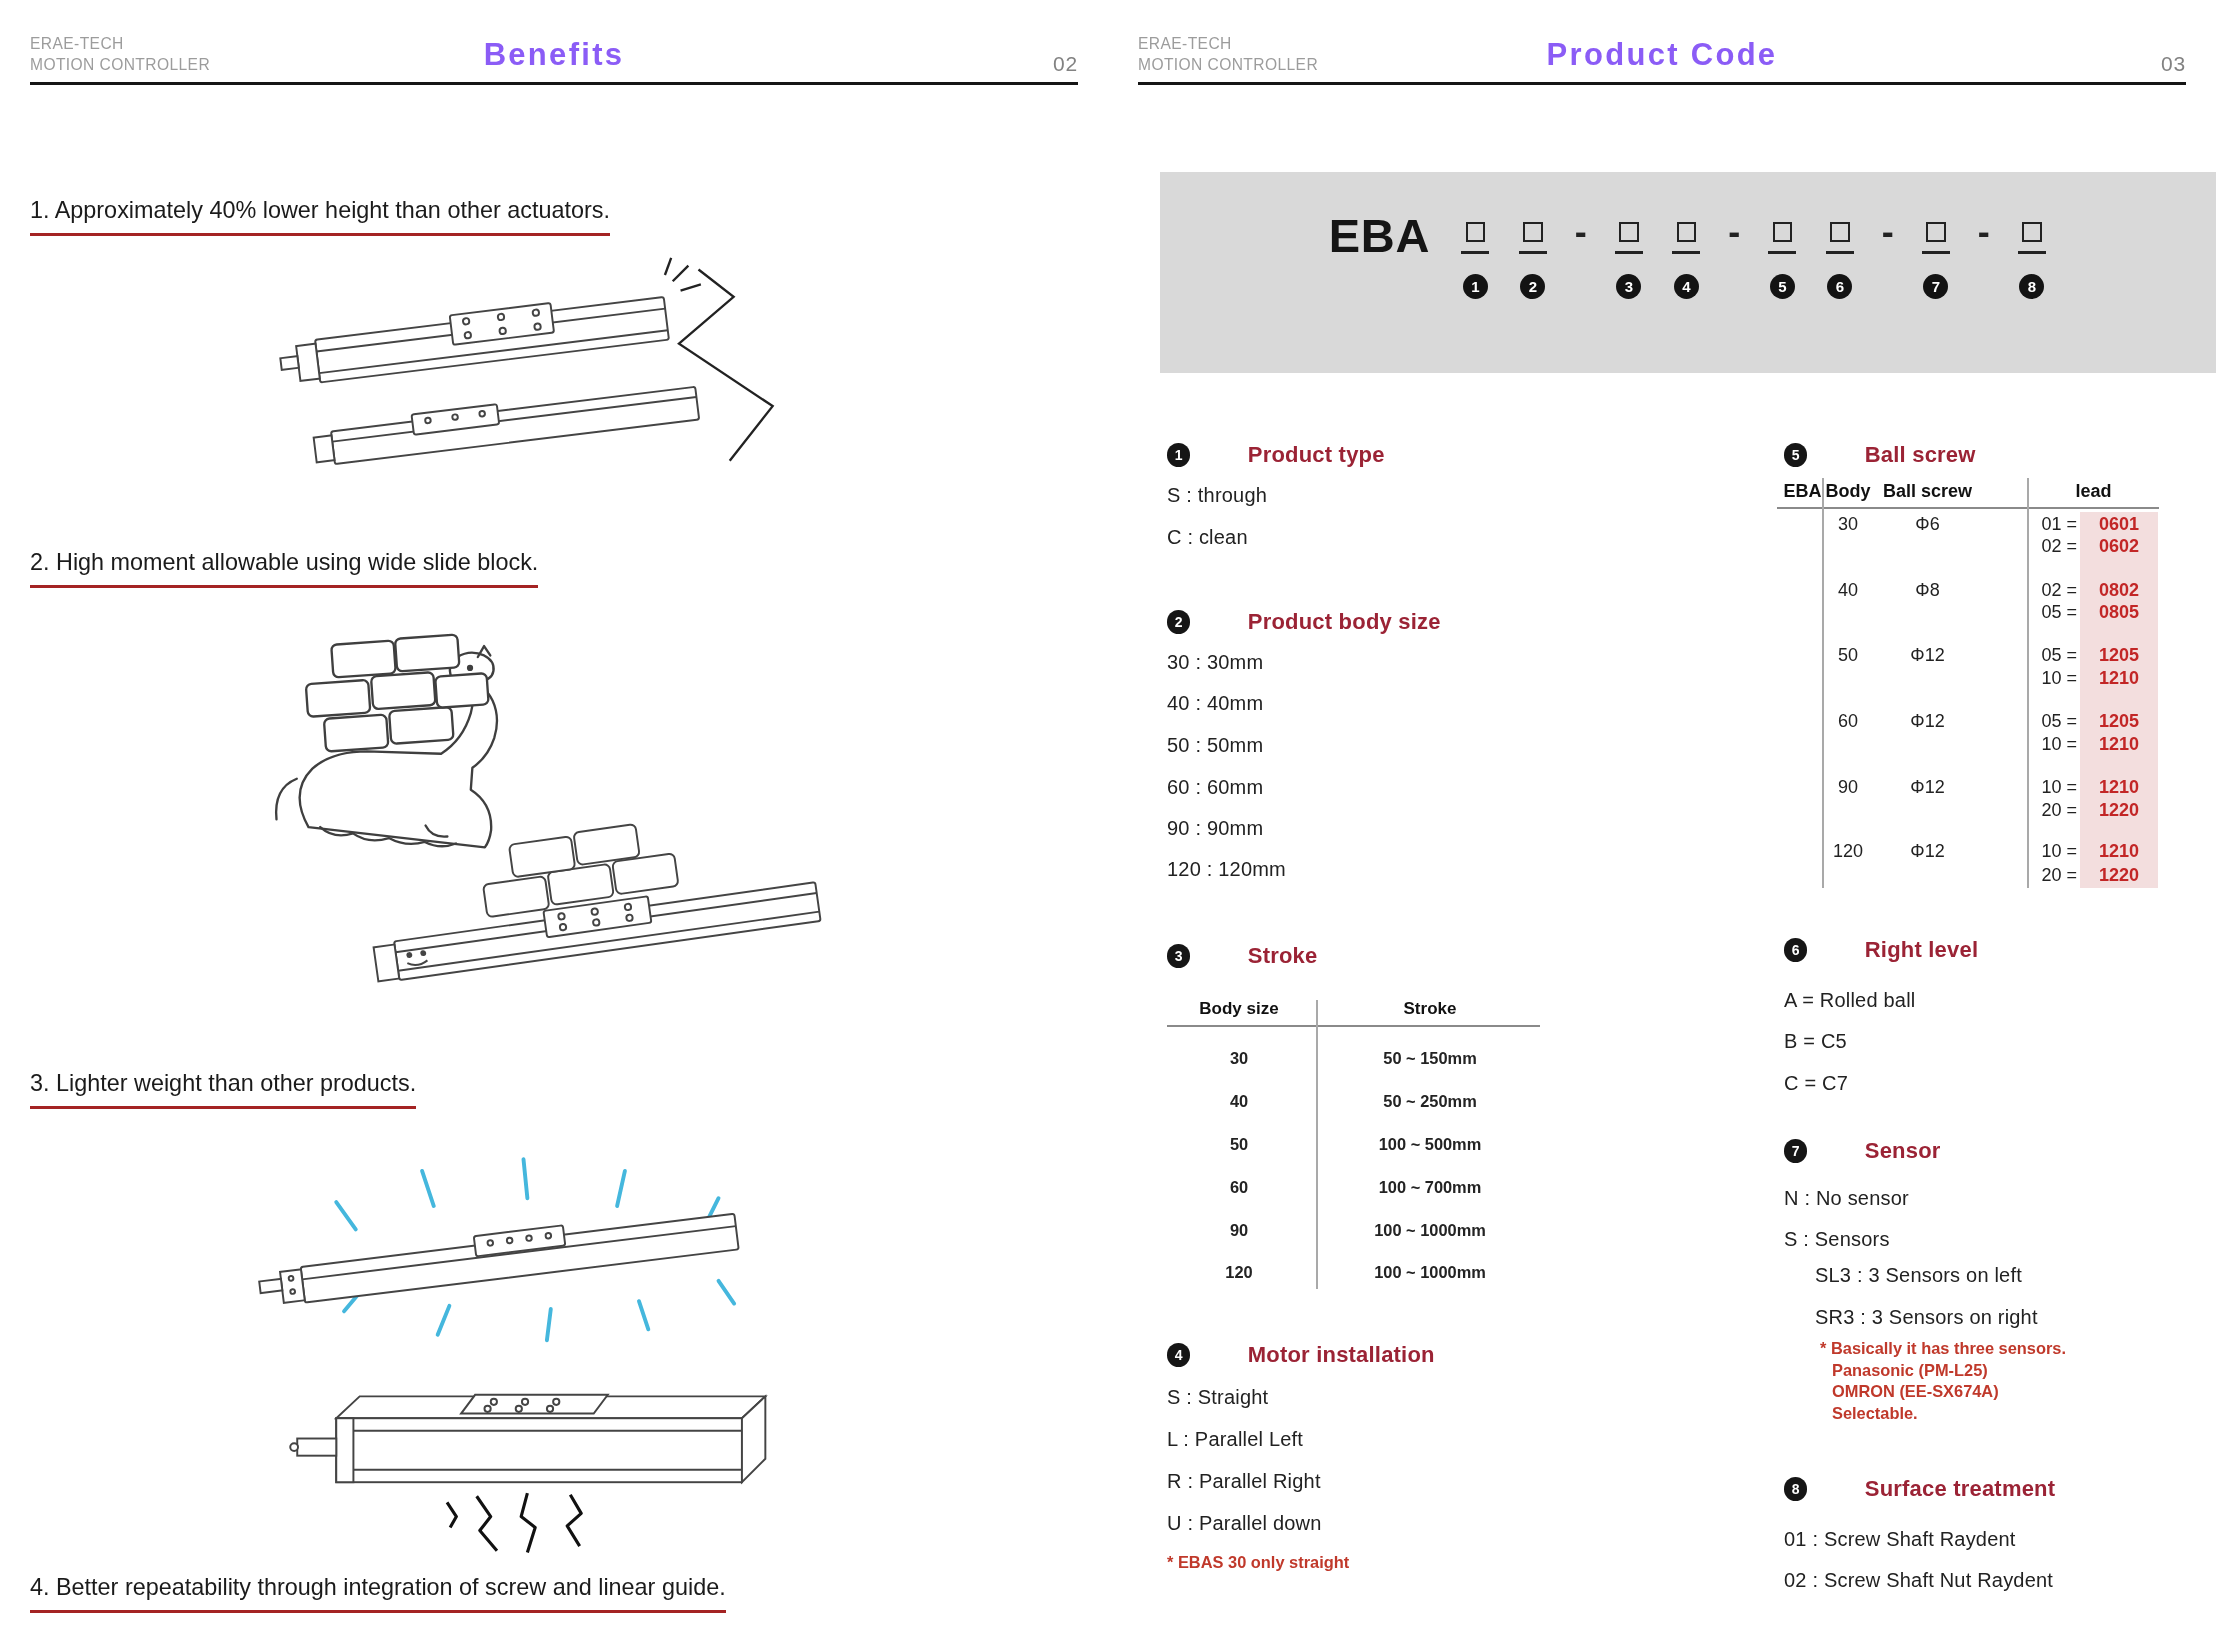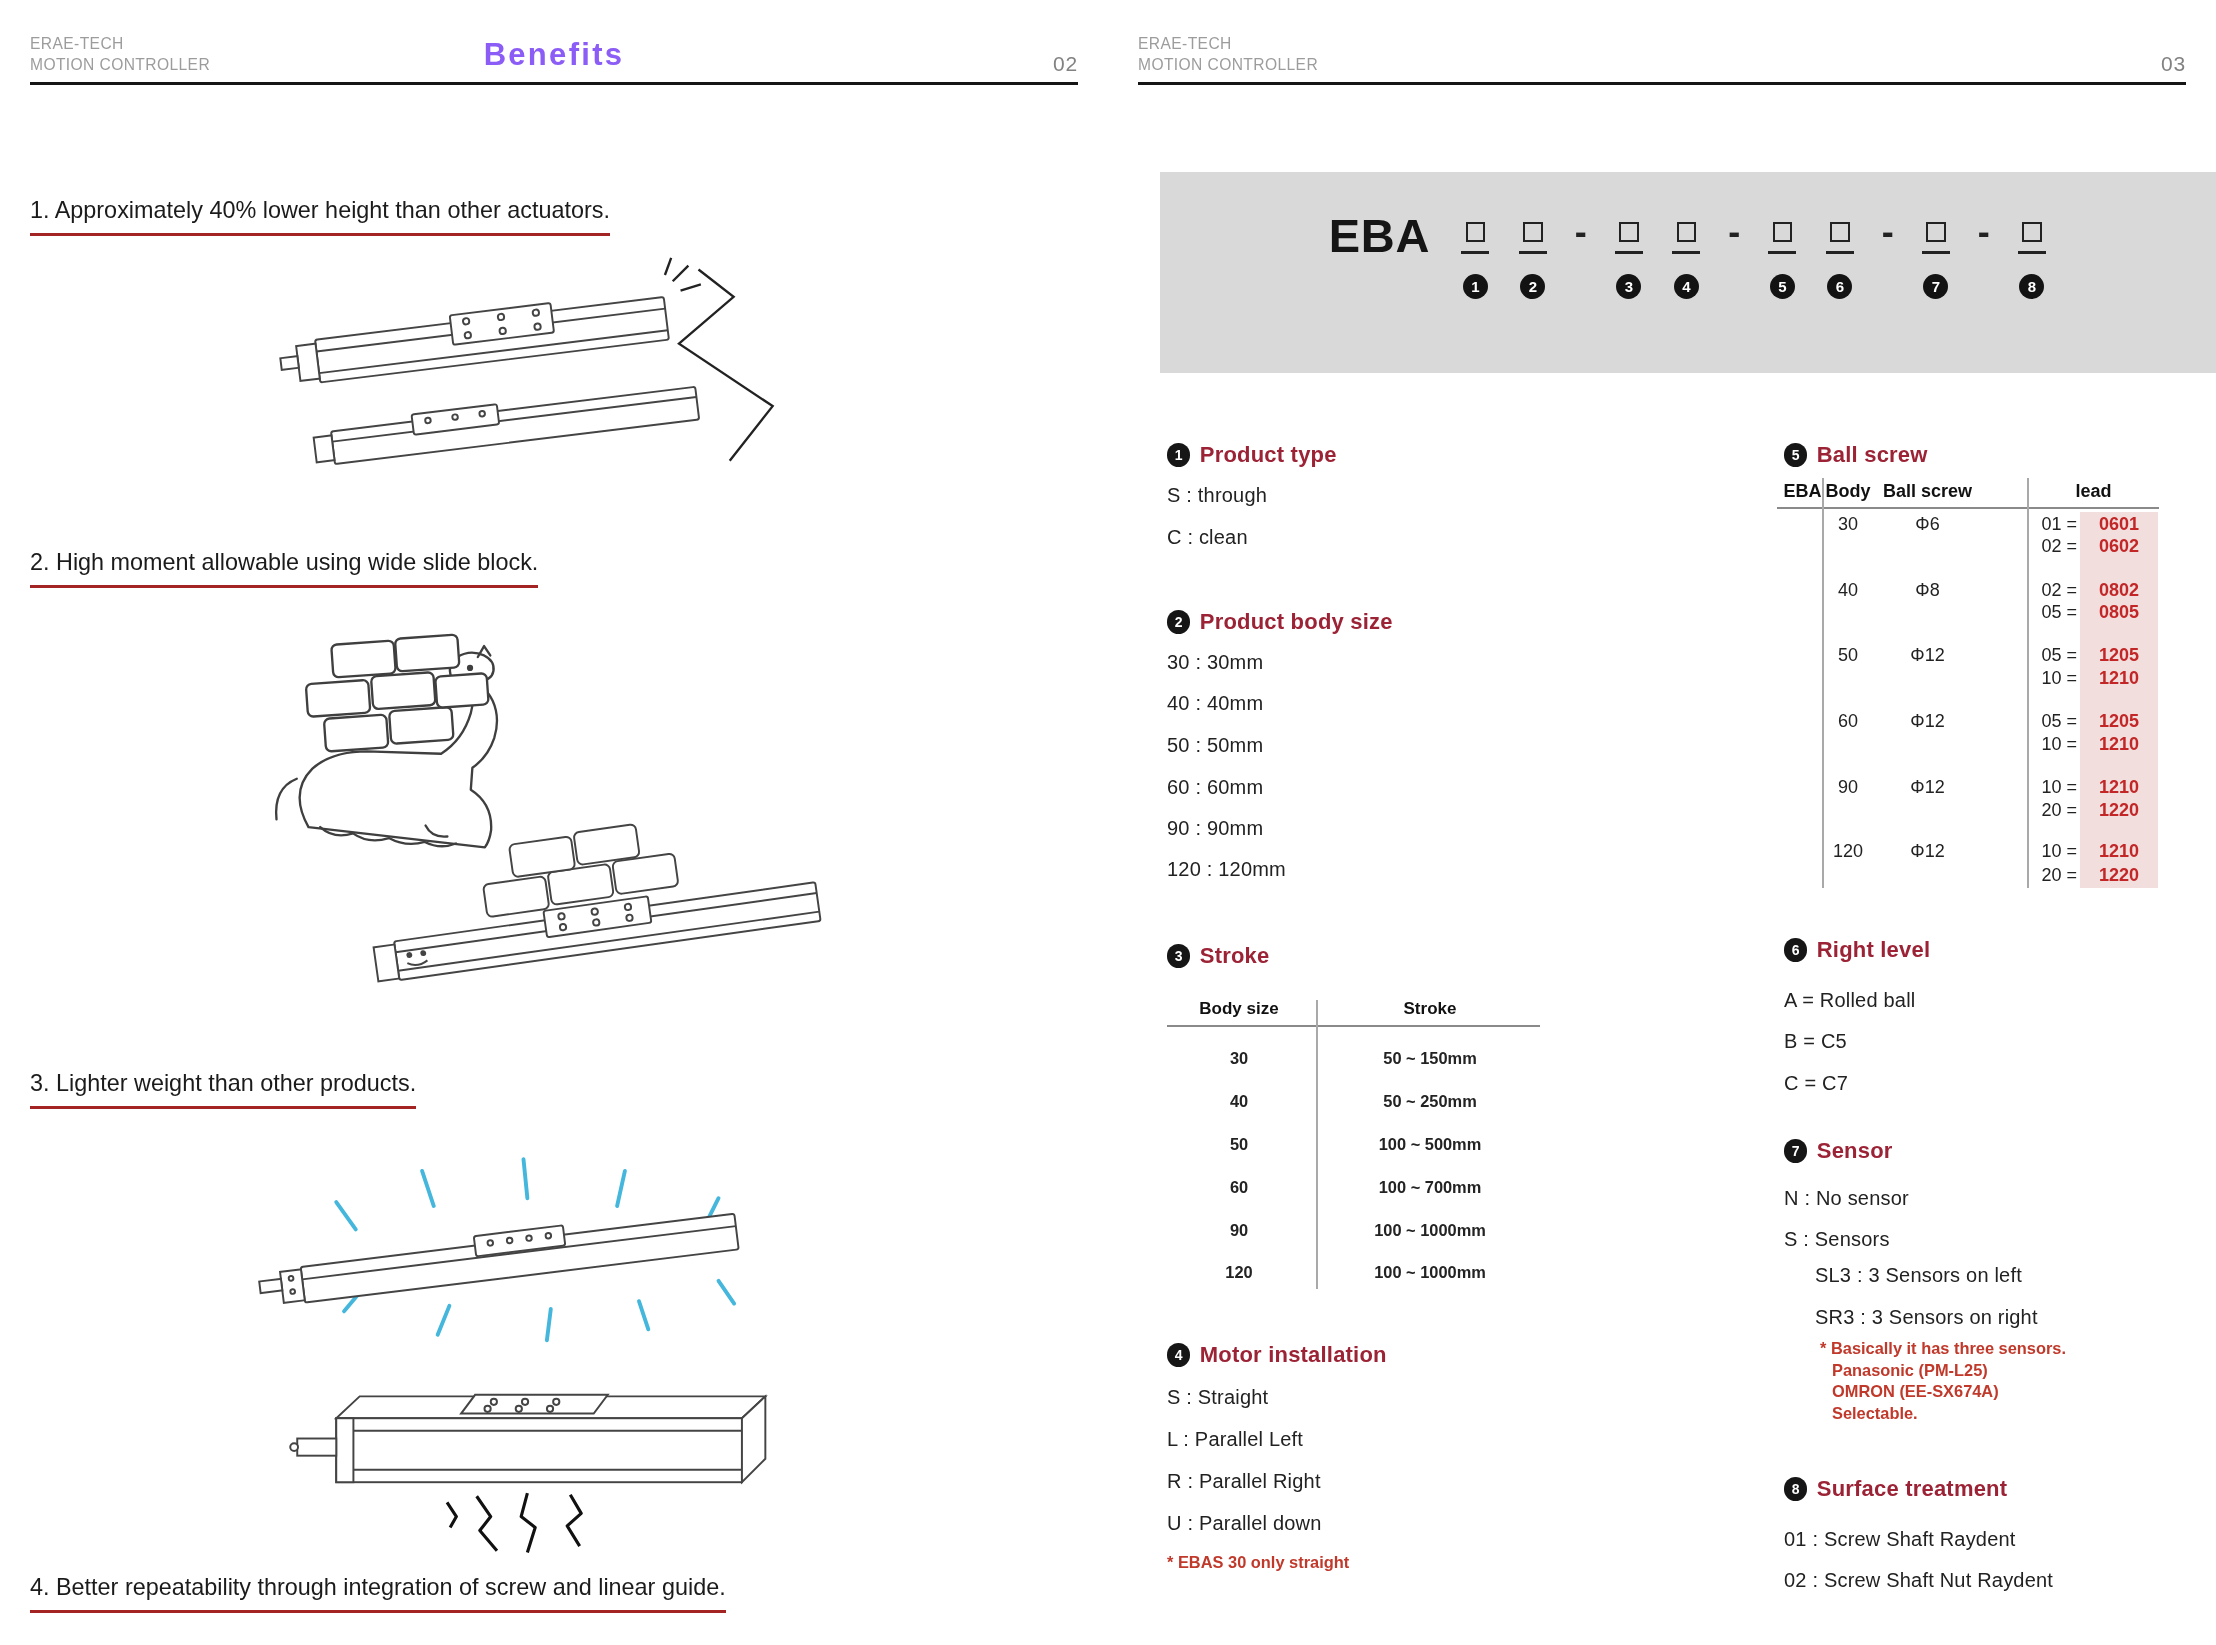--- a/index.html
+++ b/index.html
@@ -27,21 +27,21 @@
   .eba { font-size:47px; font-weight:700; color:#151515; line-height:33px; letter-spacing:0.8px; margin-right:3.1px; }
   .slot { display:flex; flex-direction:column; align-items:center; width:31px; }
   .sq { width:19.5px; height:19.5px; border:2.7px solid #222; margin-top:3.1px; }
   .sq-u { width:28px; height:3.1px; background:#222; margin-top:9.4px; }
   .numc { width:25px; height:25px; border-radius:50%; background:#131313; color:#fff; font-size:15px; font-weight:700;
           display:flex; align-items:center; justify-content:center; margin-top:20px; }
   .dash { font-size:36px; font-weight:700; color:#222; line-height:26.5px; }
   .sech { position:absolute; display:flex; align-items:center; gap:9.4px; }
   .badge { width:23.4px; height:23.4px; border-radius:50%; background:#161616; color:#fff; font-size:14px; font-weight:700;
            display:flex; align-items:center; justify-content:center; flex:0 0 auto; }
-  .sect { font-size:22px; font-weight:700; color:#9b2335; letter-spacing:0.2px; }
+  .sect { font-size:22px; font-weight:700; color:#9b2335; letter-spacing:0.2px;margin-left:48px; }
   .line { position:absolute; font-size:20px; color:#222; letter-spacing:0.2px; }
   .note { position:absolute; font-size:16.4px; color:#c0392b; font-weight:600; }
   .rule { position:absolute; background:#8a8a8a; }
   .vrule { position:absolute; background:#a9a9a9; }
   .st-h { position:absolute; text-align:center; font-size:17px; font-weight:700; color:#111; }
   .st-c { position:absolute; text-align:center; font-size:16.4px; font-weight:700; color:#232323; }
   .bs-h { position:absolute; text-align:center; font-size:18px; font-weight:700; color:#111; }
   .bs-c { position:absolute; text-align:center; font-size:18px; font-weight:500; color:#222; }
   .bs-k { position:absolute; width:62px; text-align:right; font-size:18px; color:#222; }
   .bs-v { position:absolute; width:70px; text-align:center; font-size:18px; font-weight:600; color:#c22626; }
@@ -204,20 +204,21 @@
 
 </section>
 
 <section class="page" style="left:1108px">
 
   <header class="hdr">
     <div class="brand">
       <div>ERAE-TECH</div>
       <div>MOTION CONTROLLER</div>
     </div>
+    <div class="ptitle">Product Code</div>
     <div class="pnum">03</div>
   </header>
 
   <div class="banner">
     <div class="eba">EBA</div>
     <div class="slot">
         <div class="sq"></div>
         <div class="sq-u"></div>
         <div class="numc">1</div>
       </div>

